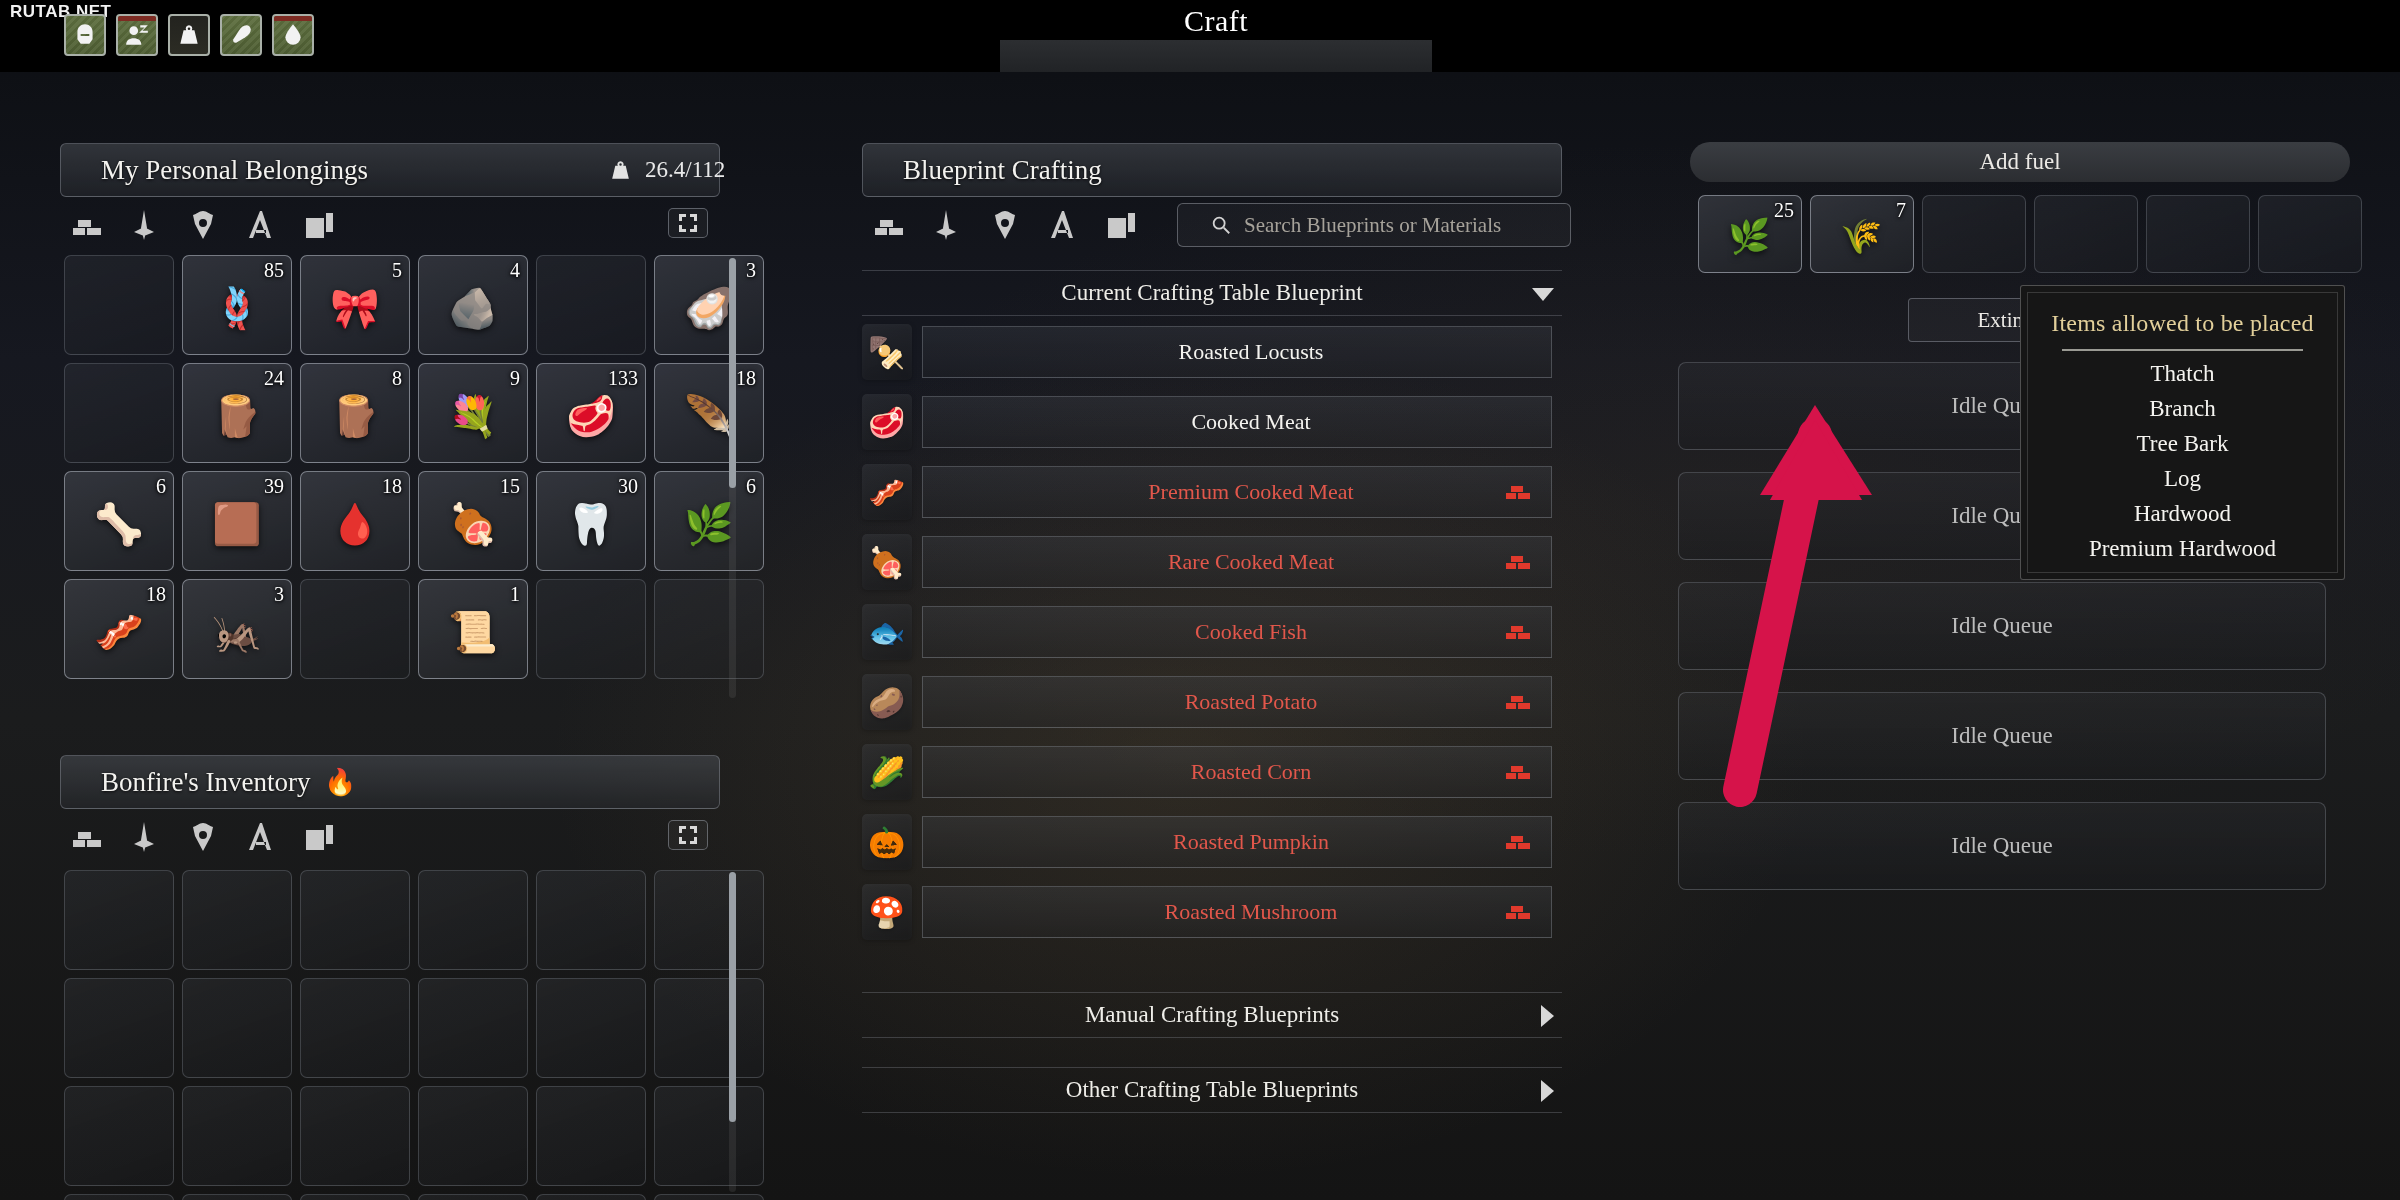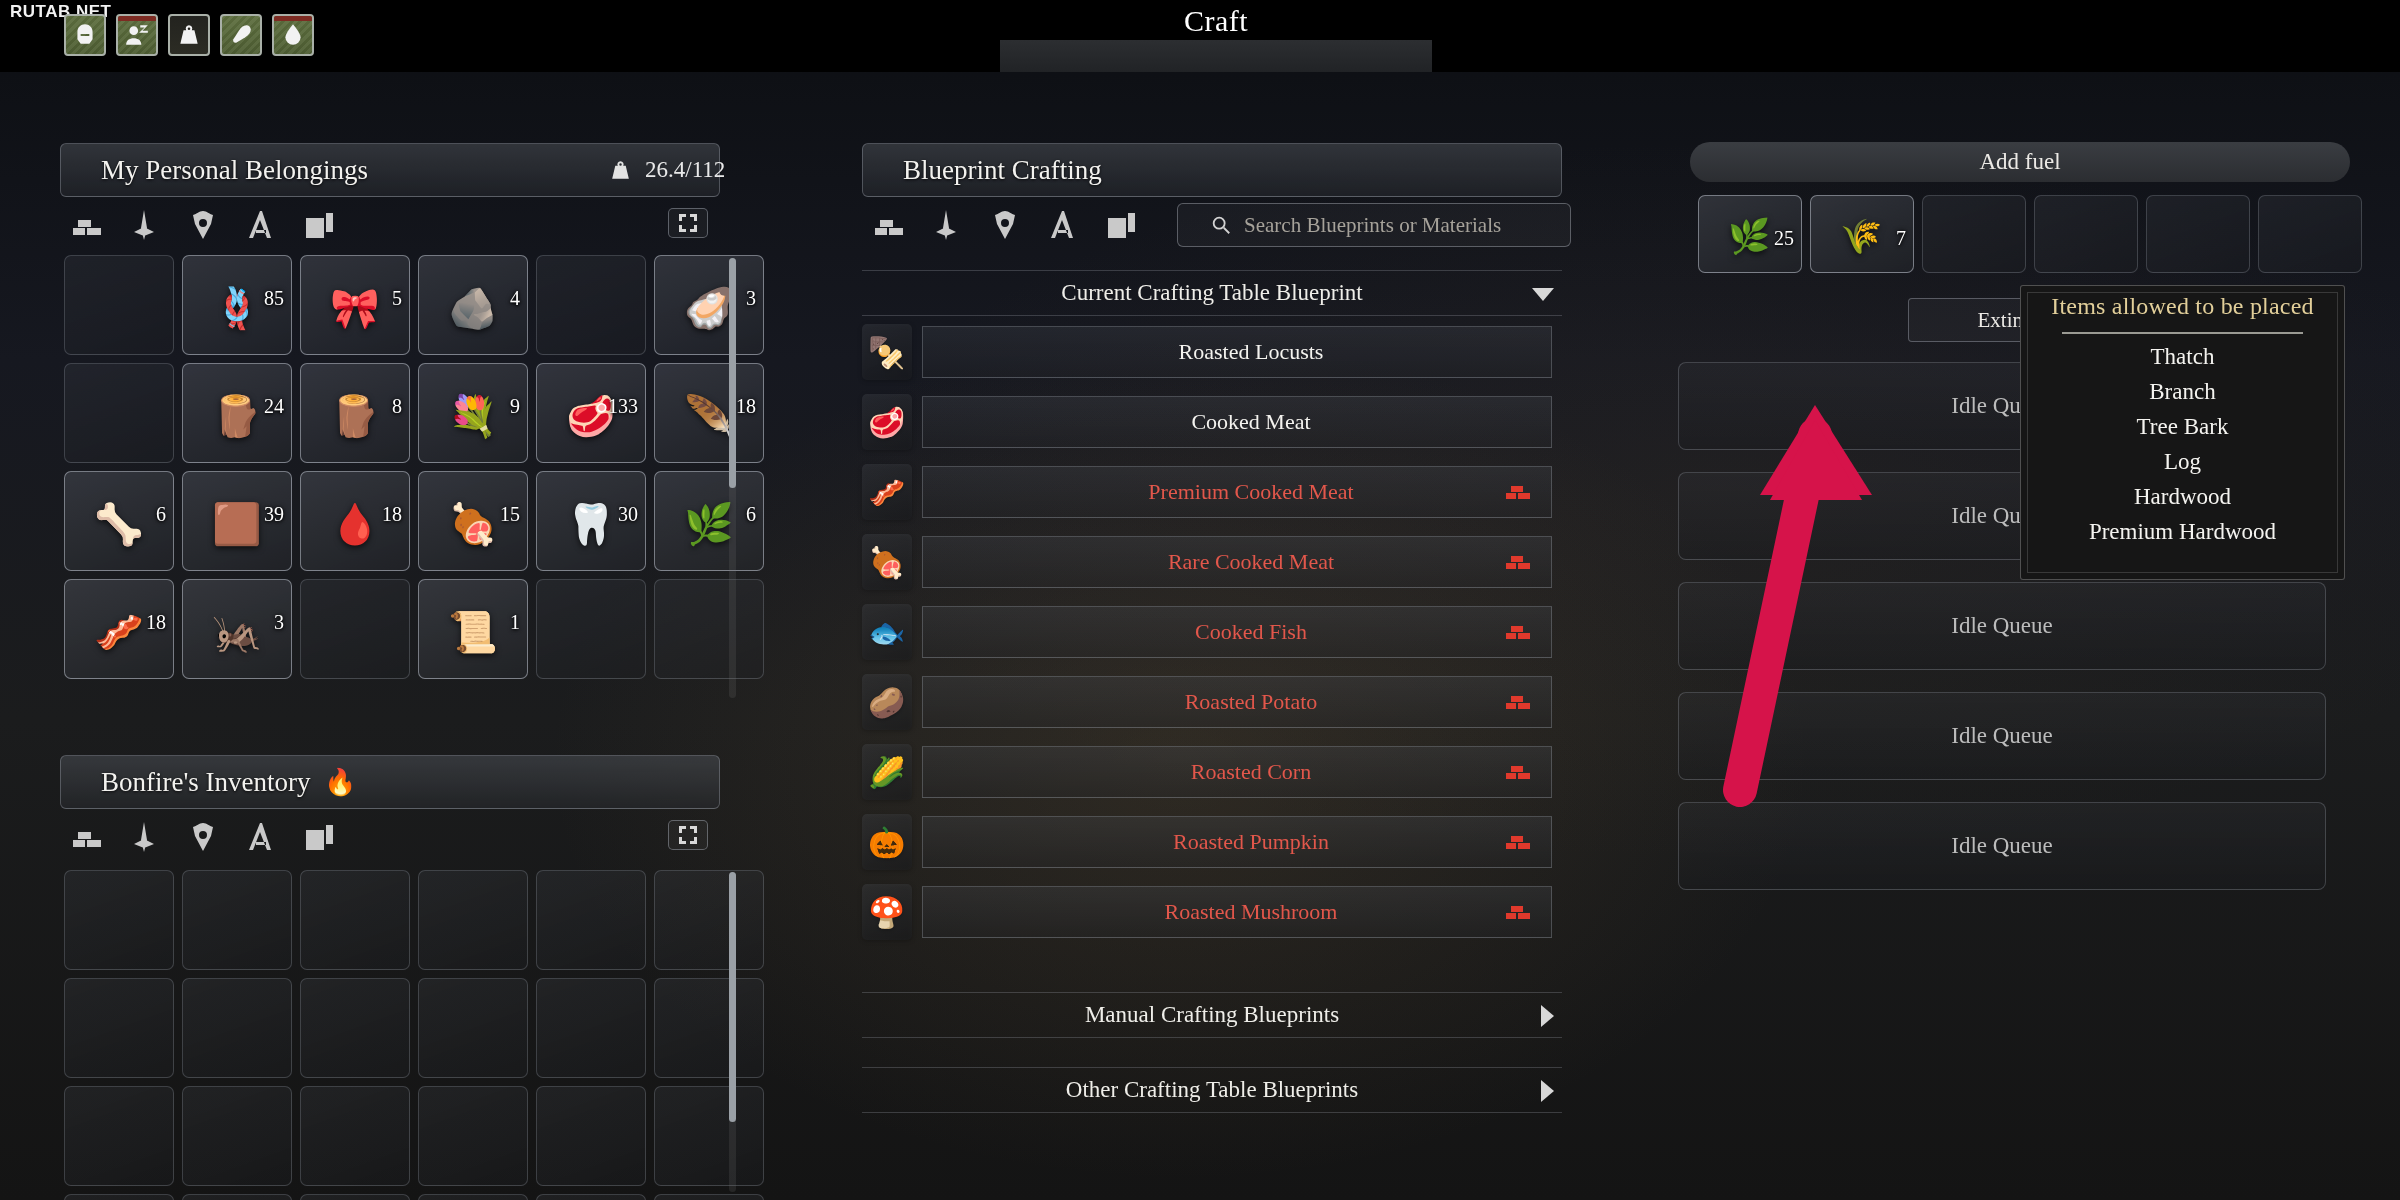--- a/index.html
+++ b/index.html
@@ -90,21 +90,20 @@
     position:relative;
   }
   .slot.filled {
     background:linear-gradient(160deg, rgba(104,108,118,.34), rgba(42,45,50,.40));
     border-color:rgba(190,195,205,.55);
   }
   .slot .qty {
     position:absolute; right:7px; top:3px;
     font-size:20px; color:#fff; font-family:"Liberation Serif", serif;
     text-shadow:0 1px 3px #000, 0 0 5px #000;
-    margin-top:28px;
   }
   .slot .glyph {
     position:absolute; left:50%; top:54%; transform:translate(-50%,-50%);
     font-size:40px; line-height:1;
     filter:drop-shadow(0 2px 3px rgba(0,0,0,.7));
   }
 
   
   .weight {
     position:absolute; display:flex; align-items:center; gap:12px;
@@ -197,21 +196,21 @@
     position:absolute; left:2020px; top:285px; width:325px; height:295px;
     background:#161616;
     border:1px solid rgba(150,150,150,.45);
     border-radius:3px;
     z-index:40;
     padding:6px;
   }
   .tooltip-inner {
     width:100%; height:100%;
     border:1px solid rgba(110,110,110,.40);
-    padding:0 10px 10px;
+    padding:17px 10px 10px;
   }
   .tt-title {
     text-align:center; color:#e2cf9a; font-size:24px; letter-spacing:.2px;
   }
   .tt-sep { height:2px; background:#9a9a93; margin:12px 24px 10px; }
   .tt-item { text-align:center; color:#f5f4f0; font-size:23px; margin:9px 0; }
 
   
   .arrow { position:absolute; left:1640px; top:290px; z-index:35; pointer-events:none; }
 </style>

